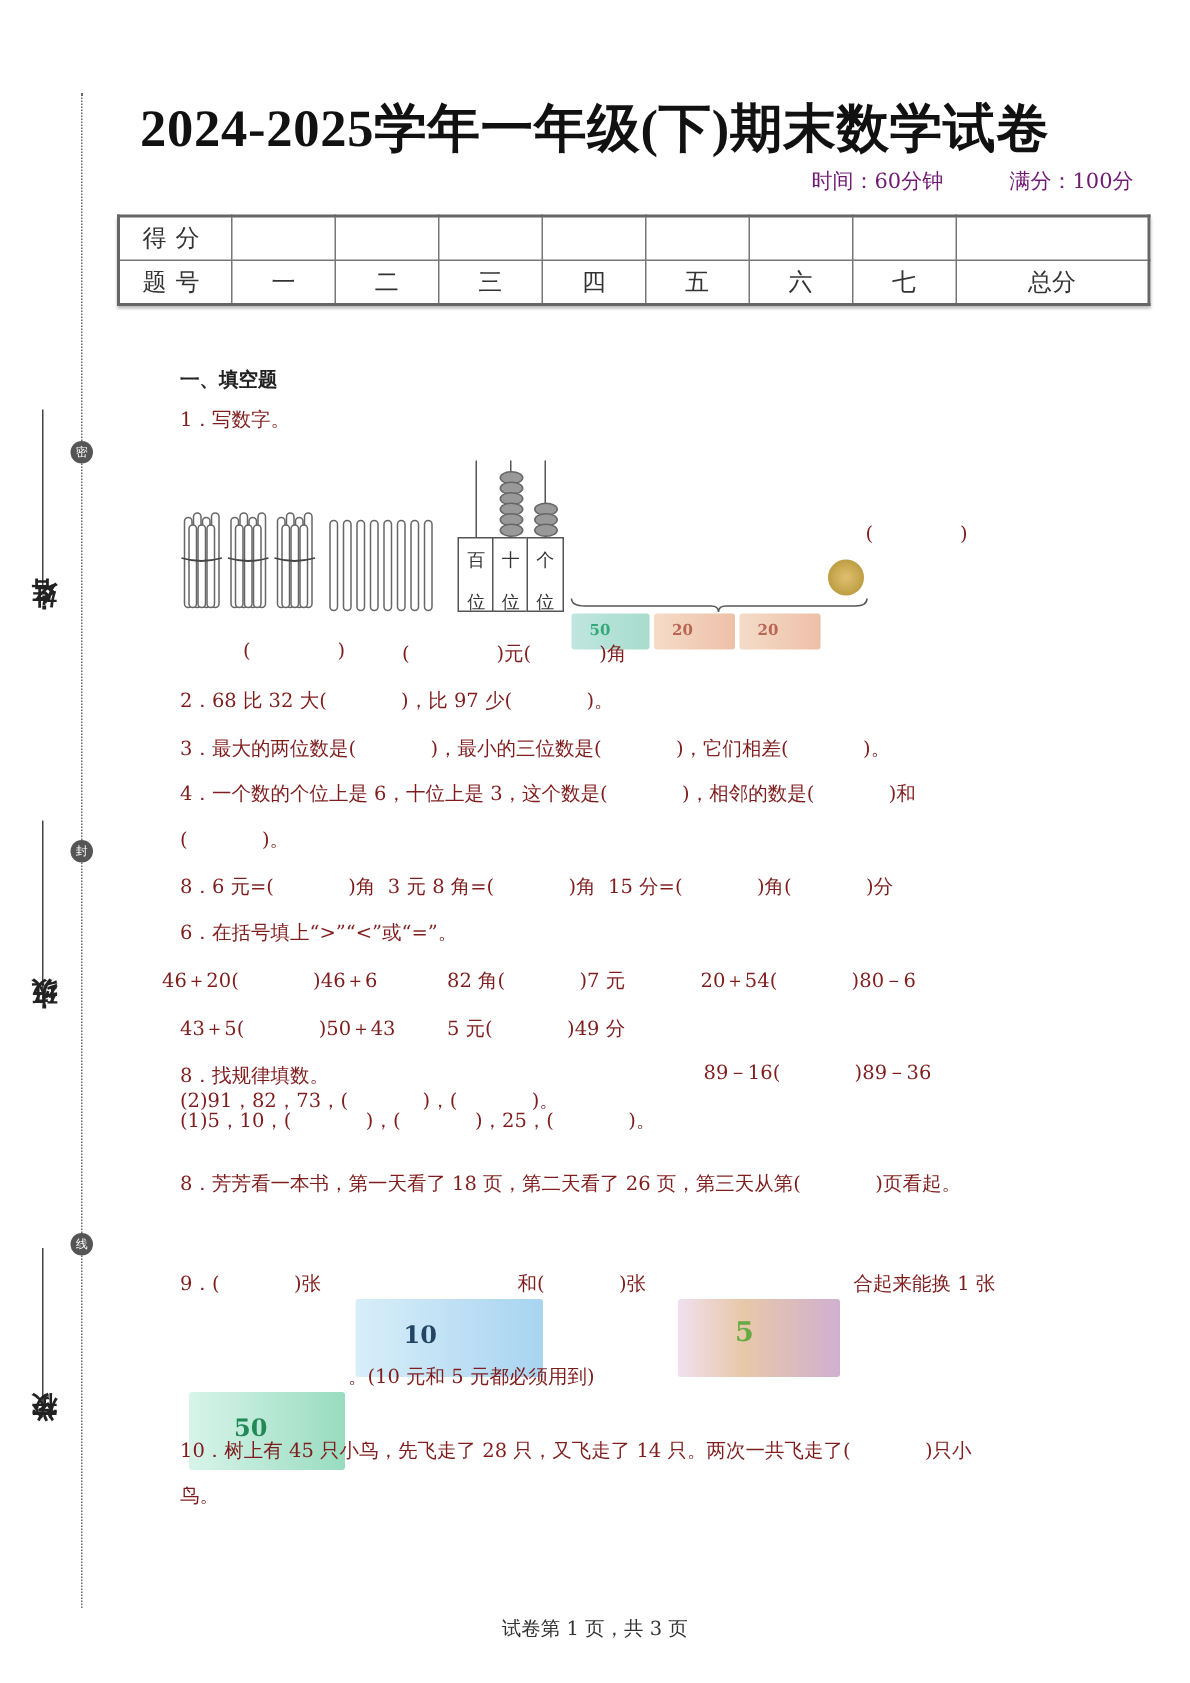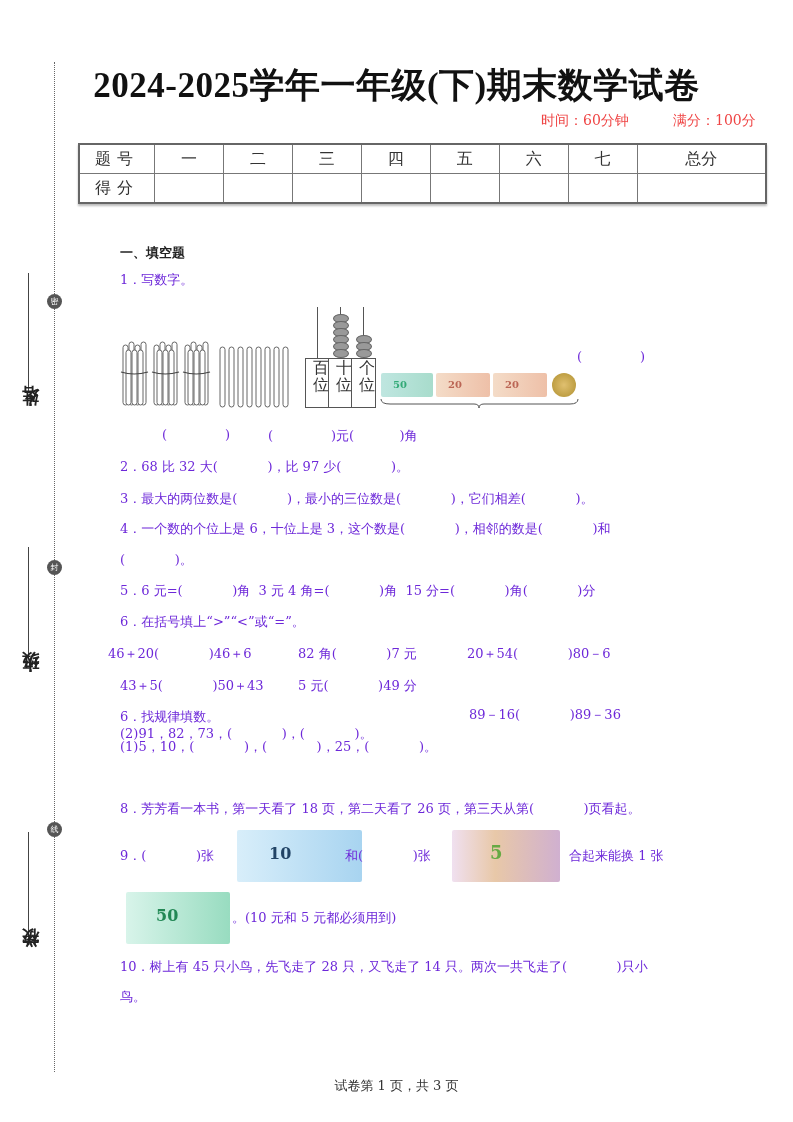--- a/index.html
+++ b/index.html
@@ -8,33 +8,33 @@
   .abs { position:absolute; }
   
   .dotline { position:absolute; left:54px; top:62px; width:0; height:1010px; border-left:1.5px dotted #666; }
   .seal { position:absolute; left:47px; width:15px; height:15px; border-radius:50%; background:#555; color:#fff;
           font-size:8px; line-height:15px; text-align:center; font-family:"DejaVu Sans",sans-serif; }
   .vlabel { position:absolute; left:18px; font-size:17px; font-weight:bold; writing-mode:vertical-rl; transform:rotate(180deg);
             font-family:"DejaVu Sans",sans-serif; letter-spacing:2px; }
   .vline { position:absolute; left:28px; width:0; border-left:1.2px solid #444; }
   .title { position:absolute; left:0; width:793px; top:62px; text-align:center; font-size:35px; font-weight:bold;
            font-family:"Liberation Serif","DejaVu Serif",serif; letter-spacing:0.5px; color:#111; }
-  .meta { position:absolute; top:112px; font-size:14px; color:#ef4444;text-align:center; }
+  .meta { position:absolute; top:112px; font-size:14px; color:#701a75;text-align:center; }
   table.score { position:absolute; left:78px; top:143px; width:689px; border-collapse:collapse;
                 border:2px solid #666; box-shadow:0 2px 2px #bbb; }
   table.score td { border:1px solid #777; height:26px; text-align:center; font-size:16px; color:#333;
                    font-family:"DejaVu Sans",sans-serif; }
   table.score td.first { width:72px; letter-spacing:6px; }
   .section { position:absolute; left:120px; top:244px; font-size:13px; font-weight:bold; font-family:Liberation Serif, serif; }
-  .q { position:absolute; left:120px; font-size:13px; white-space:pre; color:#6d28d9; }
+  .q { position:absolute; left:120px; font-size:13px; white-space:pre; color:#7f1d1d; }
   .abacus-box { position:absolute; top:358px; width:23px; height:48px; border:1.2px solid #555; background:#fff;
-                font-size:16px; line-height:17px; text-align:right; color:#333; }
+                font-size:12px; line-height:28px; text-align:center; color:#333; }
   .rod { position:absolute; width:0; border-left:1.2px solid #555; }
   .bead { position:absolute; width:14px; height:7px; border-radius:50%; background:#999; border:1px solid #666; }
-  .note { position:absolute; height:24px; border-radius:2px; }
+  .note { position:absolute; height:24px; border-radius:2px;margin-top:36px; }
   .note span { position:absolute; font-size:10px; font-weight:bold; }
 </style>
 </head>
 <body>
 
 <div class="dotline"></div>
 <div class="seal" style="top:294px">密</div>
 <div class="seal" style="top:560px">封</div>
 <div class="seal" style="top:822px">线</div>
 <div class="vline" style="top:273px;height:120px"></div>
@@ -44,40 +44,40 @@
 <div class="vline" style="top:832px;height:110px"></div>
 <div class="vlabel" style="top:958px">学校</div>
 
 <div class="title">2024-2025学年一年级(下)期末数学试卷</div>
 <div class="meta" style="left:541px">时间：60分钟</div>
 <div class="meta" style="left:673px">满分：100分</div>
 
 <table class="score">
   <tbody>
       <tr>
+    <td class="first">得分</td>
+    <td></td>
+    <td></td>
+    <td></td>
+    <td></td>
+    <td></td>
+    <td></td>
+    <td></td>
+    <td></td>
+  </tr>
+  <tr>
     <td class="first">题号</td>
     <td>一</td>
     <td>二</td>
     <td>三</td>
     <td>四</td>
     <td>五</td>
     <td>六</td>
     <td>七</td>
     <td>总分</td>
-  </tr>
-  <tr>
-    <td class="first">得分</td>
-    <td></td>
-    <td></td>
-    <td></td>
-    <td></td>
-    <td></td>
-    <td></td>
-    <td></td>
-    <td></td>
   </tr>
 </tbody>
   </table>
 
 <div class="section">一、填空题</div>
 <div class="q" style="top:271px">1．写数字。</div>
 
 <div>
   <svg class="abs" style="left:120px;top:340px" width="100" height="70">
     <g fill="#fff" stroke="#666" stroke-width="1">
@@ -148,34 +148,34 @@
 </div>
 
 <div class="q" style="top:349px;left:577px">(              )</div>
 <div class="q" style="top:427px;left:162px">(              )</div>
 <div class="q" style="top:427px;left:268px">(              )元(           )角</div>
 
 <div class="q" style="top:458px">2．68 比 32 大(            )，比 97 少(            )。</div>
 <div class="q" style="top:490px">3．最大的两位数是(            )，最小的三位数是(            )，它们相差(            )。</div>
 <div class="q" style="top:520px">4．一个数的个位上是 6，十位上是 3，这个数是(            )，相邻的数是(            )和</div>
 <div class="q" style="top:551px">(            )。</div>
-<div class="q" style="top:582px">5．6 元=(            )角  3 元 4 角=(            )角  15 分=(            )角(            )分</div>
+<div class="q" style="top:582px">8．6 元=(            )角  3 元 8 角=(            )角  15 分=(            )角(            )分</div>
 <div class="q" style="top:613px">6．在括号填上“&gt;”“&lt;”或“=”。</div>
 
 <div class="q" style="top:645px;left:108px">46＋20(            )46＋6</div>
 <div class="q" style="top:645px;left:298px">82 角(            )7 元</div>
 <div class="q" style="top:645px;left:467px">20＋54(            )80－6</div>
 <div class="q" style="top:677px;left:120px">43＋5(            )50＋43</div>
 <div class="q" style="top:677px;left:298px">5 元(            )49 分</div>
 <div class="q" style="top:706px;left:469px">89－16(            )89－36</div>
 
-<div class="q" style="top:708px">6．找规律填数。</div>
+<div class="q" style="top:708px">8．找规律填数。</div>
 <div class="q" style="top:738px">(1)5，10，(            )，(            )，25，(            )。</div>
 <div class="q" style="top:725px">(2)91，82，73，(            )，(            )。</div>
-<div class="q" style="top:800px">8．芳芳看一本书，第一天看了 18 页，第二天看了 26 页，第三天从第(            )页看起。</div>
+<div class="q" style="top:780px">8．芳芳看一本书，第一天看了 18 页，第二天看了 26 页，第三天从第(            )页看起。</div>
 
 <div class="q" style="top:847px">9．(            )张</div>
 <div class="note" style="left:237px;top:830px;width:125px;height:52px;background:linear-gradient(90deg,#d8eefa,#a8d4f0)">
     <span style="left:32px;top:14px;font-size:16px;color:#246">10</span>
   </div>
 <div class="q" style="top:847px;left:345px">和(            )张</div>
 <div class="note" style="left:452px;top:830px;width:108px;height:52px;background:linear-gradient(90deg,#f0e0f0,#e8c8a8 40%,#d0b0d0)">
     <span style="left:38px;top:12px;font-size:18px;color:#6a4">5</span>
   </div>
 <div class="q" style="top:847px;left:569px">合起来能换 1 张</div>

